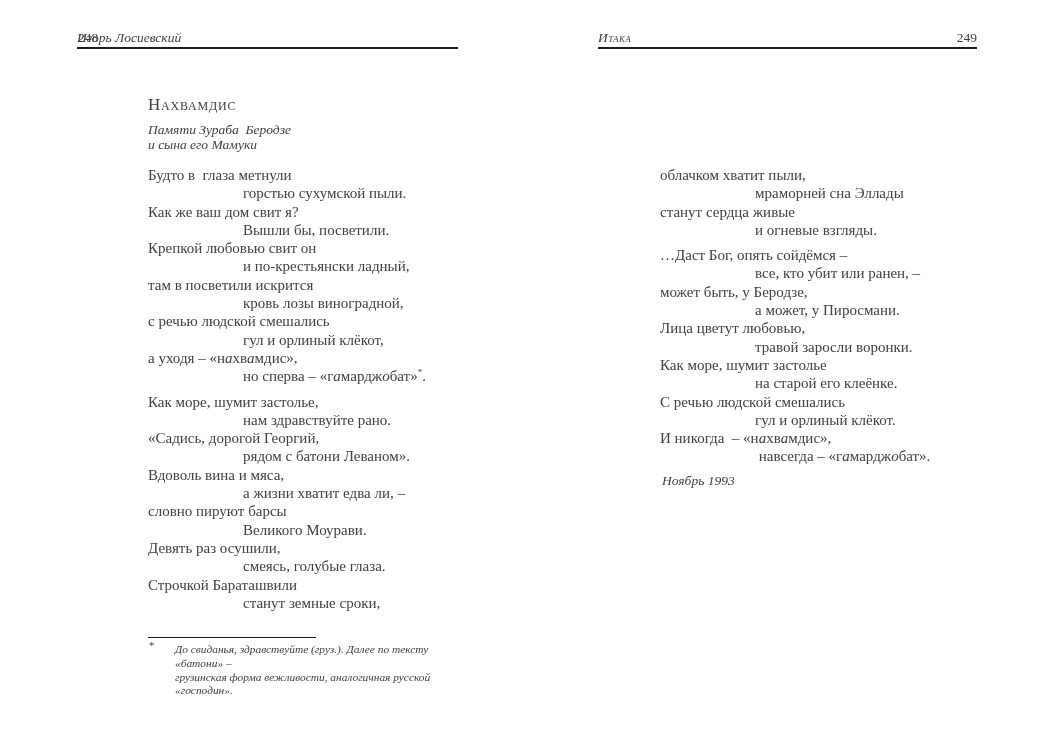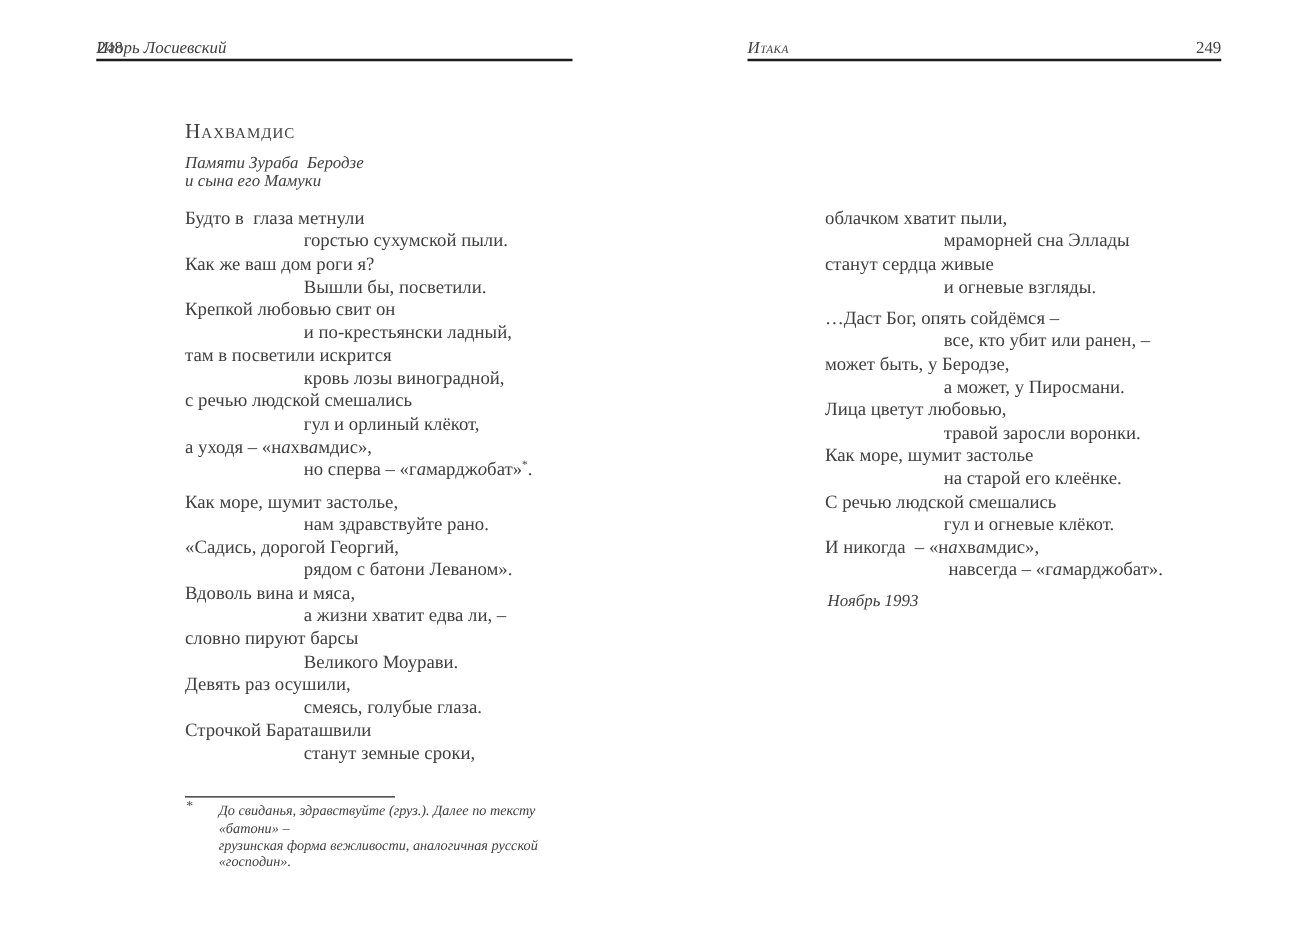--- a/index.html
+++ b/index.html
@@ -72,21 +72,21 @@
   <div class="running-head right">Итака</div>
   <div class="page-num right">249</div>
   <div class="header-rule right"></div>
 
   <div class="poem-title">Нахвамдис</div>
   <div class="dedication"><div>Памяти Зураба  Беродзе</div><div>и сына его Мамуки</div></div>
   <div class="poem left-col">
       <div class="stanza">
         <div class="poem-line">Будто в  глаза метнули</div>
         <div class="poem-line indent">горстью сухумской пыли.</div>
-        <div class="poem-line">Как же ваш дом роги я?</div>
+        <div class="poem-line">Как же ваш дом свит я?</div>
         <div class="poem-line indent">Вышли бы, посветили.</div>
         <div class="poem-line">Крепкой любовью свит он</div>
         <div class="poem-line indent">и по-крестьянски ладный,</div>
         <div class="poem-line">там в посветили искрится</div>
         <div class="poem-line indent">кровь лозы виноградной,</div>
         <div class="poem-line">с речью людской смешались</div>
         <div class="poem-line indent">гул и орлиный клёкот,</div>
         <div class="poem-line">а уходя – «н<i>а</i>хв<i>а</i>мдис»,</div>
         <div class="poem-line indent">но сперва – «г<i>а</i>мардж<i>о</i>бат»<sup>*</sup>.</div>
       </div>
@@ -120,20 +120,20 @@
       <div class="stanza">
         <div class="poem-line">…Даст Бог, опять сойдёмся –</div>
         <div class="poem-line indent">все, кто убит или ранен, –</div>
         <div class="poem-line">может быть, у Беродзе,</div>
         <div class="poem-line indent">а может, у Пиросмани.</div>
         <div class="poem-line">Лица цветут любовью,</div>
         <div class="poem-line indent">травой заросли воронки.</div>
         <div class="poem-line">Как море, шумит застолье</div>
         <div class="poem-line indent">на старой его клеёнке.</div>
         <div class="poem-line">С речью людской смешались</div>
-        <div class="poem-line indent">гул и огневые клёкот.</div>
+        <div class="poem-line indent">гул и орлиный клёкот.</div>
         <div class="poem-line">И никогда  – «н<i>а</i>хв<i>а</i>мдис»,</div>
         <div class="poem-line indent"> навсегда – «г<i>а</i>мардж<i>о</i>бат».</div>
       </div>
     </div>
   <div class="poem-date">Ноябрь 1993</div>
 
 </div>
 
 </body></html>

